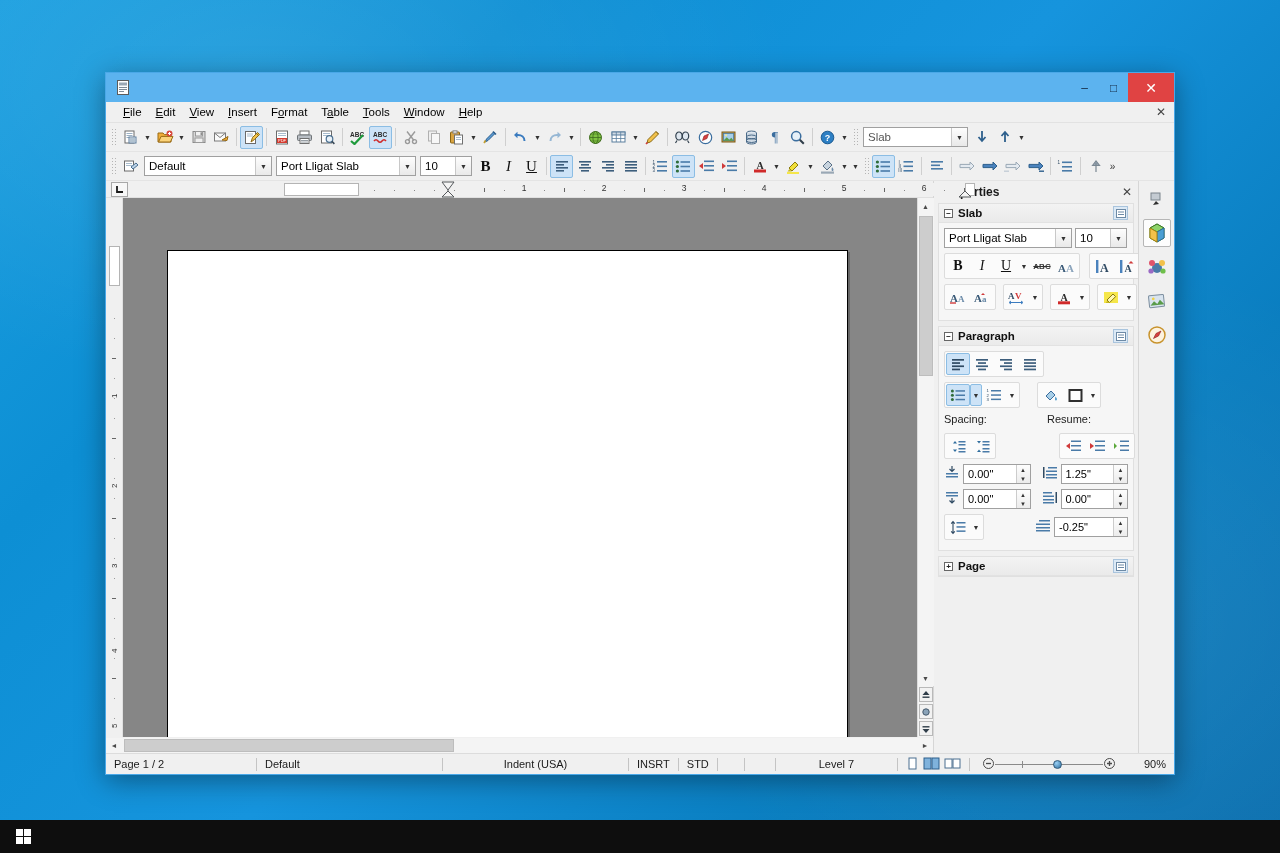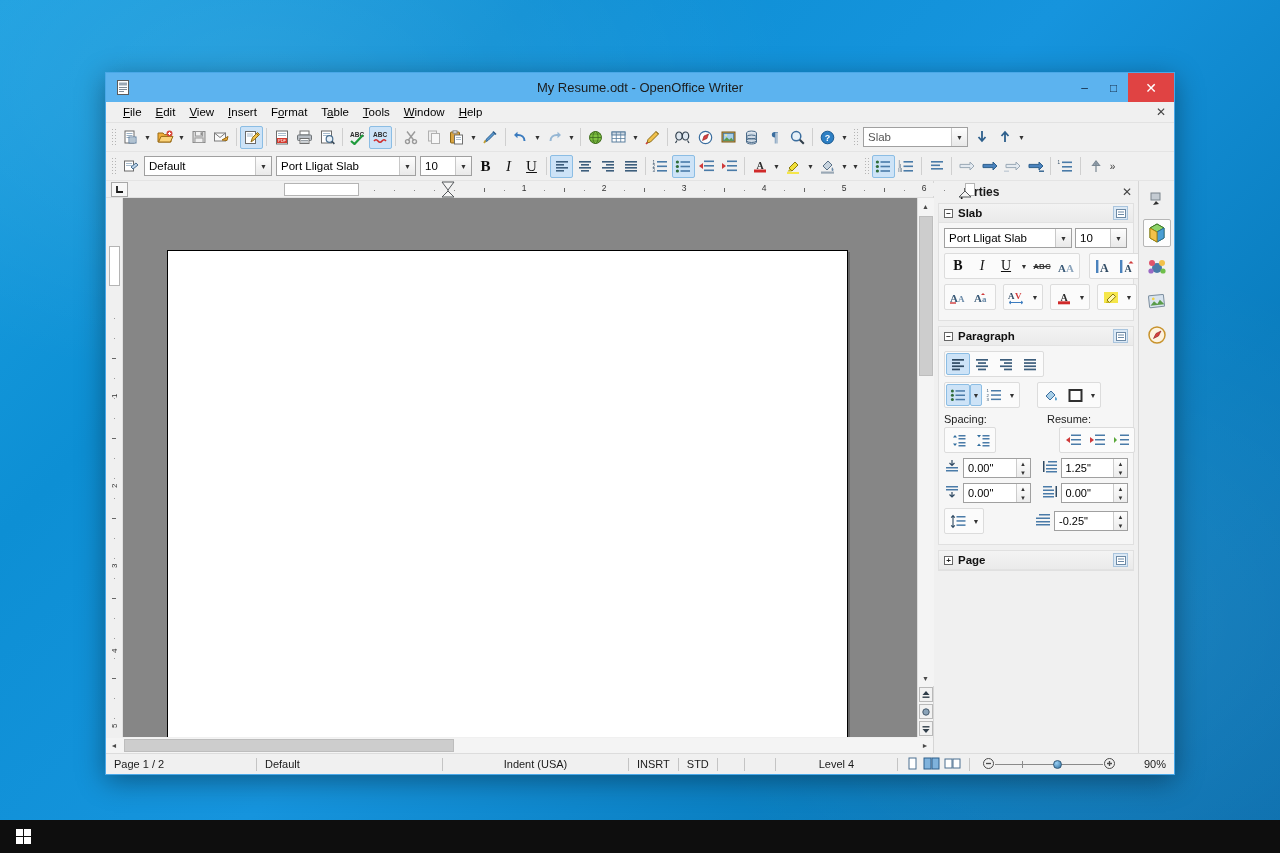--- a/index.html
+++ b/index.html
@@ -261,21 +261,20 @@
   <div class="titlebar">
     <div class="title-icon">
       <svg width="17" height="17" viewBox="0 0 17 17">
         <rect x="2.5" y="1.5" width="11" height="14" fill="#fdfdfd" stroke="#5b5b5b"></rect>
         <rect x="4" y="3.5" width="8" height="3" fill="#9aa7b4"></rect>
         <rect x="4" y="8" width="8" height="1" fill="#7d8a96"></rect>
         <rect x="4" y="10" width="8" height="1" fill="#7d8a96"></rect>
         <rect x="4" y="12" width="5" height="1" fill="#7d8a96"></rect>
       </svg>
     </div>
-    <div class="title-text">My Resume.odt - OpenOffice Writer</div>
     <div class="wbtns">
       <div class="wbtn">–</div>
       <div class="wbtn">□</div>
       <div class="wbtn close">✕</div>
     </div>
   </div>
 
   <div class="menubar">
     <div class="menu-item"><u>F</u>ile</div>
     <div class="menu-item"><u>E</u>dit</div>
@@ -1166,21 +1165,21 @@
               </div>
               <div class="sbtn">
                 <svg width="17" height="15" viewBox="0 0 17 15">
                   <rect x="2.5" y="2" width="12" height="11" fill="#fdfdfd" stroke="#2f2f2f" stroke-width="2"></rect>
                 </svg>
               </div>
               <div class="sdrop">▼</div>
             </div>
           </div>
 
-          <div class="row" style="margin-bottom:2px">
+          <div class="row" style="margin-bottom:8px">
             <span class="lbl" style="width:100px">Spacing:</span>
             <span class="lbl">Resume:</span>
           </div>
 
           <div class="row">
             <div class="sgroup">
               <div class="sbtn">
                 <svg width="17" height="15" viewBox="0 0 17 15">
                   <path d="M3 4.5l2-2.5 2 2.5z" fill="#2f6d9e"></path>
                   <path d="M3 10.5l2 2.5 2-2.5z" fill="#2f6d9e"></path>
@@ -1412,21 +1411,21 @@
     <div class="st-cell" style="width:185px;justify-content:center">Indent (USA)</div>
     <div class="st-sep"></div>
     <div class="st-cell">INSRT</div>
     <div class="st-sep"></div>
     <div class="st-cell">STD</div>
     <div class="st-sep"></div>
     <div class="st-cell" style="width:26px"></div>
     <div class="st-sep"></div>
     <div class="st-cell" style="width:30px"></div>
     <div class="st-sep"></div>
-    <div class="st-cell" style="flex:1;justify-content:center">Level 4</div>
+    <div class="st-cell" style="flex:1;justify-content:center">Level 7</div>
     <div class="st-sep"></div>
     <div class="st-cell" style="gap:4px">
       <span>
         <svg width="13" height="13" viewBox="0 0 13 13">
             <rect x="3" y="1" width="7" height="11" fill="#fff" stroke="#4a6f90"></rect>
           </svg>
       </span>
       <span>
         <svg width="17" height="13" viewBox="0 0 17 13">
           <rect x="1" y="1" width="7" height="11" fill="#7fb2dc" stroke="#2d5f8c"></rect>

